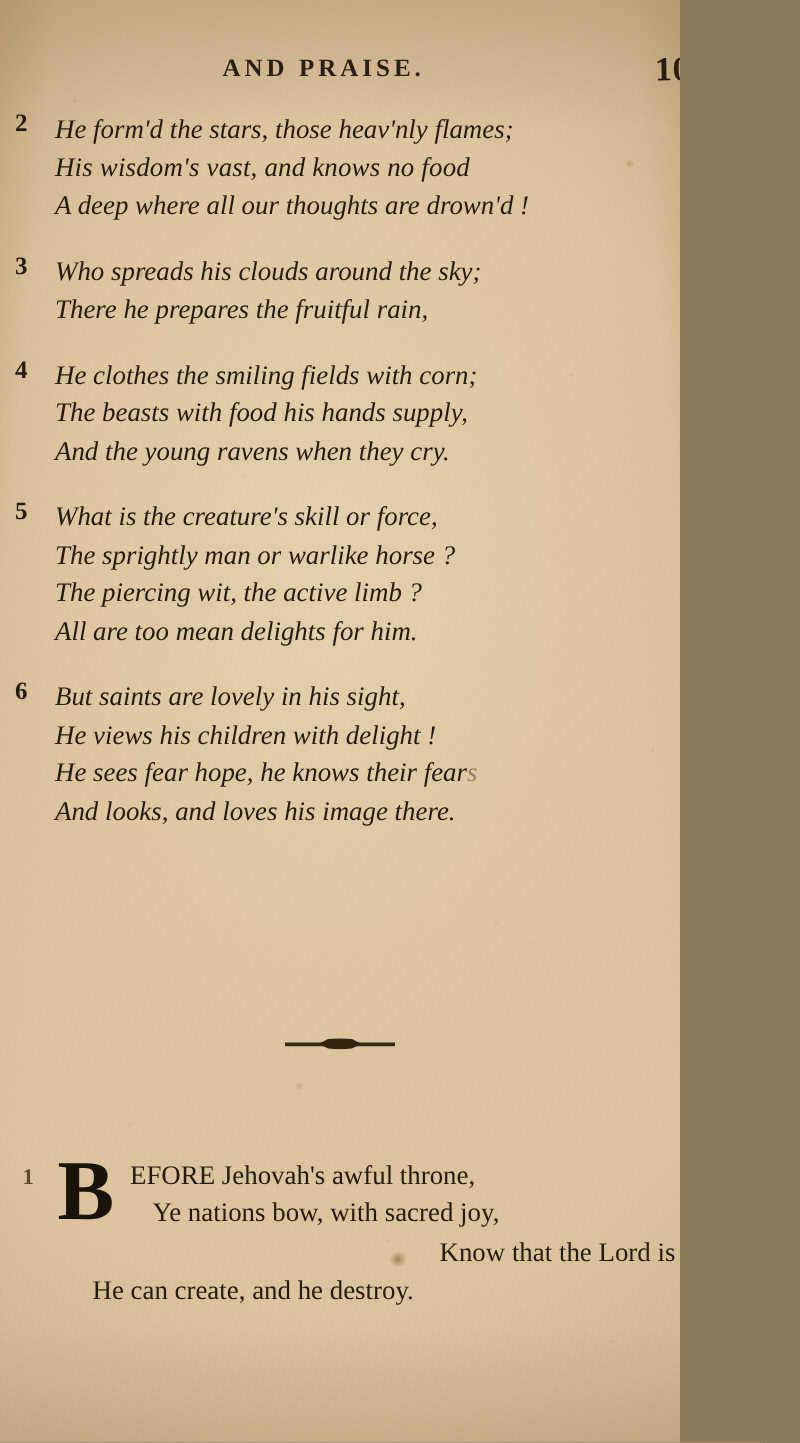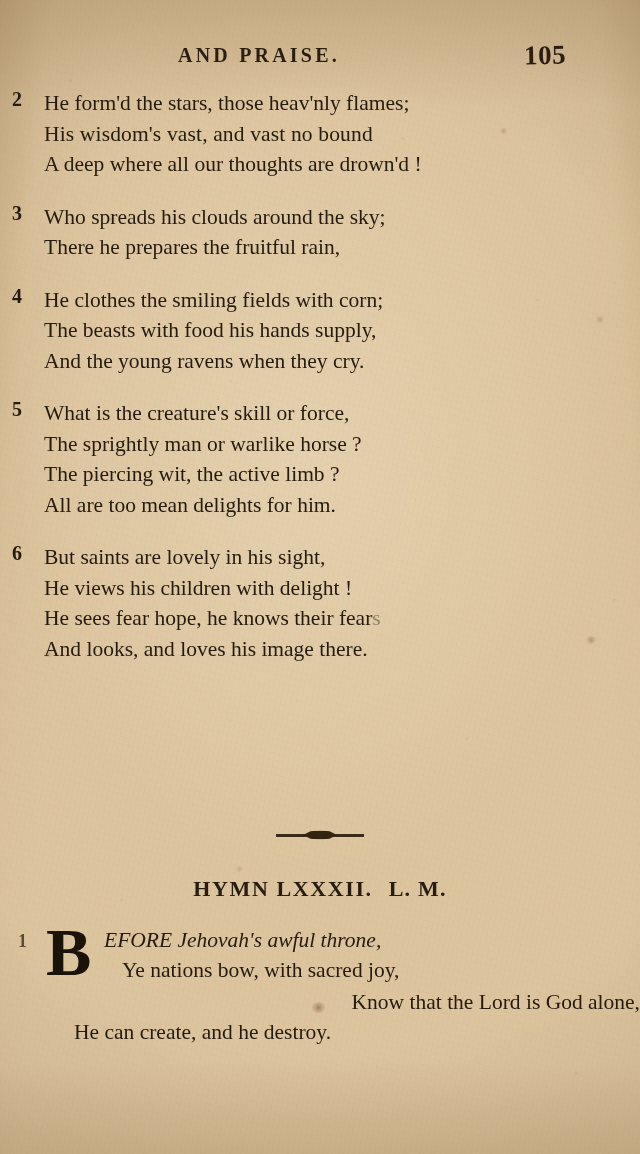--- a/index.html
+++ b/index.html
@@ -3,21 +3,21 @@
 <meta charset="utf-8">
 <style>
   html, body {
     margin: 0;
     padding: 0;
     background: #8d7a5c;
   }
 
   .page {
     position: relative;
-    width: 640px;
+    width: 544px;
     height: 1154px;
     overflow: hidden;
     background-color: #dcc49e;
     background-image:
       radial-gradient(ellipse 58% 45% at 48% 40%, rgba(236,219,188,0.55) 0%, rgba(236,219,188,0.18) 55%, rgba(236,219,188,0) 78%),
       radial-gradient(ellipse 120% 70% at 50% 50%, rgba(255,255,255,0.0) 58%, rgba(120,94,58,0.16) 85%, rgba(96,74,44,0.30) 100%),
       linear-gradient(95deg, rgba(150,118,74,0.30) 0%, rgba(150,118,74,0.05) 7%, rgba(0,0,0,0) 16%),
       linear-gradient(265deg, rgba(150,118,74,0.22) 0%, rgba(150,118,74,0.04) 6%, rgba(0,0,0,0) 14%),
       linear-gradient(180deg, rgba(142,110,68,0.22) 0%, rgba(0,0,0,0) 9%),
       linear-gradient(0deg, rgba(142,110,68,0.18) 0%, rgba(0,0,0,0) 8%);
@@ -117,20 +117,21 @@
     font-weight: bold;
     text-align: left;
     color: #241a0f;
   }
   .line {
     font-size: 21.5px;
     line-height: 30.5px;
     margin-left: 30px;
     white-space: pre;
     color: #241a0f;
+    font-style: italic;
   }
   .line.first { margin-left: 30px; }
   .line.faded-tail { position: relative; }
   .fade-s {
     color: rgba(36,26,15,0.42);
   }
 
   
   .stanza:nth-child(1) .line:nth-child(3) { letter-spacing: 0.15px; }
   .stanza:nth-child(2) .line:nth-child(4) { letter-spacing: 0.1px; }
@@ -202,21 +203,21 @@
     font-weight: bold;
     font-family: "Liberation Serif", "DejaVu Serif", serif;
     color: #1a1309;
   }
   .op-line {
     font-size: 21.5px;
     line-height: 30px;
     white-space: pre;
     color: #241a0f;
   }
-  .op-line.l1 { margin-left: 104px; font-style: italic; }
+  .op-line.l1 { margin-left: 104px; }
   .op-line.l2 { margin-left: 122px; }
   .op-line.l3 { margin-left: 48px; margin-top: 2px; text-align: right; }
   .op-line.l4 { margin-left: 74px; }
 </style>
 </head>
 <body>
 
 <div class="page">
 
   <div class="grain"></div>
@@ -235,21 +236,21 @@
     <div class="runhead">
       <div class="runhead-title">AND PRAISE.</div>
       <div class="runhead-folio">105</div>
     </div>
 
     <div class="verses">
 
       <div class="stanza">
         <div class="stanza-num">2</div>
         <div class="line first">He form'd the stars, those heav'nly flames;</div>
-        <div class="line">His wisdom's vast, and vast no bound</div>
+        <div class="line">His wisdom's vast, and knows no food</div>
         <div class="line">A deep where all our thoughts are drown'd !</div>
       </div>
 
       <div class="stanza">
         <div class="stanza-num">3</div>
         <div class="line">Who spreads his clouds around the sky;</div>
         <div class="line">There he prepares the fruitful rain,</div>
       </div>
 
       <div class="stanza">
@@ -274,23 +275,20 @@
         <div class="line faded-tail"><span>He sees fear hope, he knows their fear</span><span class="fade-s">s</span></div>
         <div class="line">And looks, and loves his image there.</div>
       </div>
 
     </div>
 
     <div class="ornament">
       <div class="orn-rule"></div>
     </div>
 
-    <div class="hymn-heading">
-      <span>HYMN LXXXII.</span><span class="meter">L. M.</span>
-    </div>
 
     <div class="opening">
       <div class="opening-num">1</div>
       <div class="dropcap">B</div>
       <div class="op-line l1">EFORE Jehovah's awful throne,</div>
       <div class="op-line l2">Ye nations bow, with sacred joy,</div>
       <div class="op-line l3">Know that the Lord is God alone,</div>
       <div class="op-line l4">He can create, and he destroy.</div>
     </div>
 

